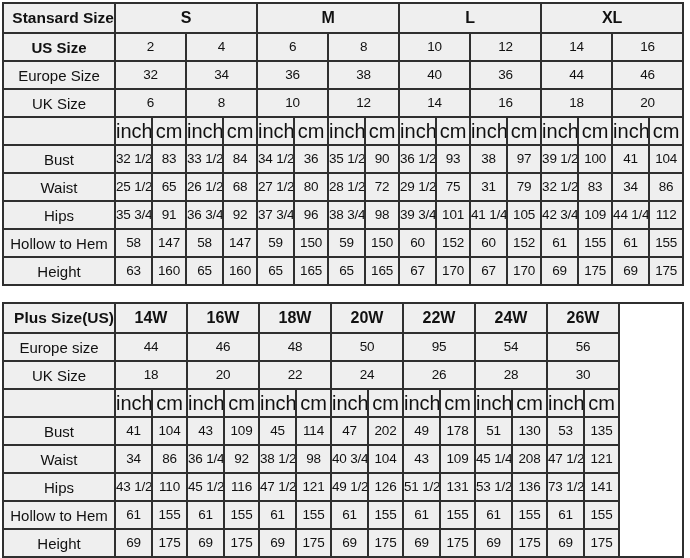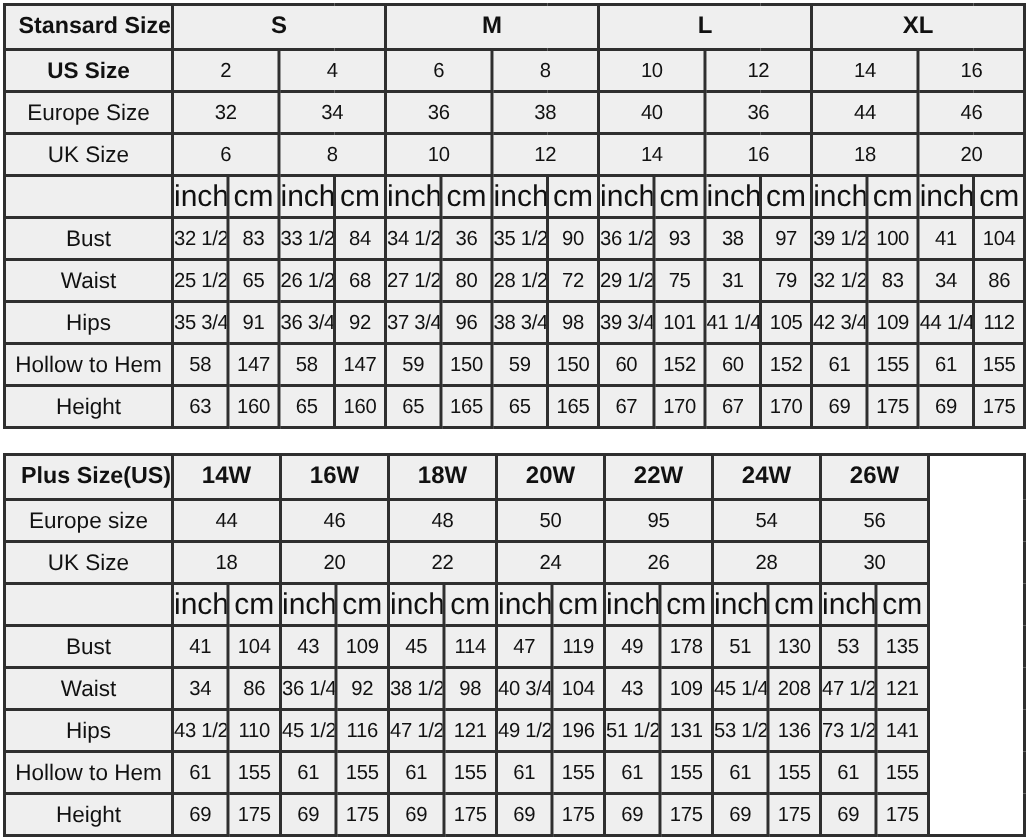--- a/index.html
+++ b/index.html
@@ -296,21 +296,21 @@
         </tr>
         <tr>
           <td class="label">Bust</td>
           <td class="val">41</td>
           <td class="val">104</td>
           <td class="val">43</td>
           <td class="val">109</td>
           <td class="val">45</td>
           <td class="val">114</td>
           <td class="val">47</td>
-          <td class="val">119</td>
+          <td class="val">202</td>
           <td class="val">49</td>
           <td class="val">178</td>
           <td class="val">51</td>
           <td class="val">130</td>
           <td class="val">53</td>
           <td class="val">135</td>
         </tr>
         <tr>
           <td class="label">Waist</td>
           <td class="val">34</td>
@@ -330,21 +330,21 @@
         </tr>
         <tr>
           <td class="label">Hips</td>
           <td class="val">43 1/2</td>
           <td class="val">110</td>
           <td class="val">45 1/2</td>
           <td class="val">116</td>
           <td class="val">47 1/2</td>
           <td class="val">121</td>
           <td class="val">49 1/2</td>
-          <td class="val">196</td>
+          <td class="val">126</td>
           <td class="val">51 1/2</td>
           <td class="val">131</td>
           <td class="val">53 1/2</td>
           <td class="val">136</td>
           <td class="val">73 1/2</td>
           <td class="val">141</td>
         </tr>
         <tr>
           <td class="label">Hollow to Hem</td>
           <td class="val">61</td>

